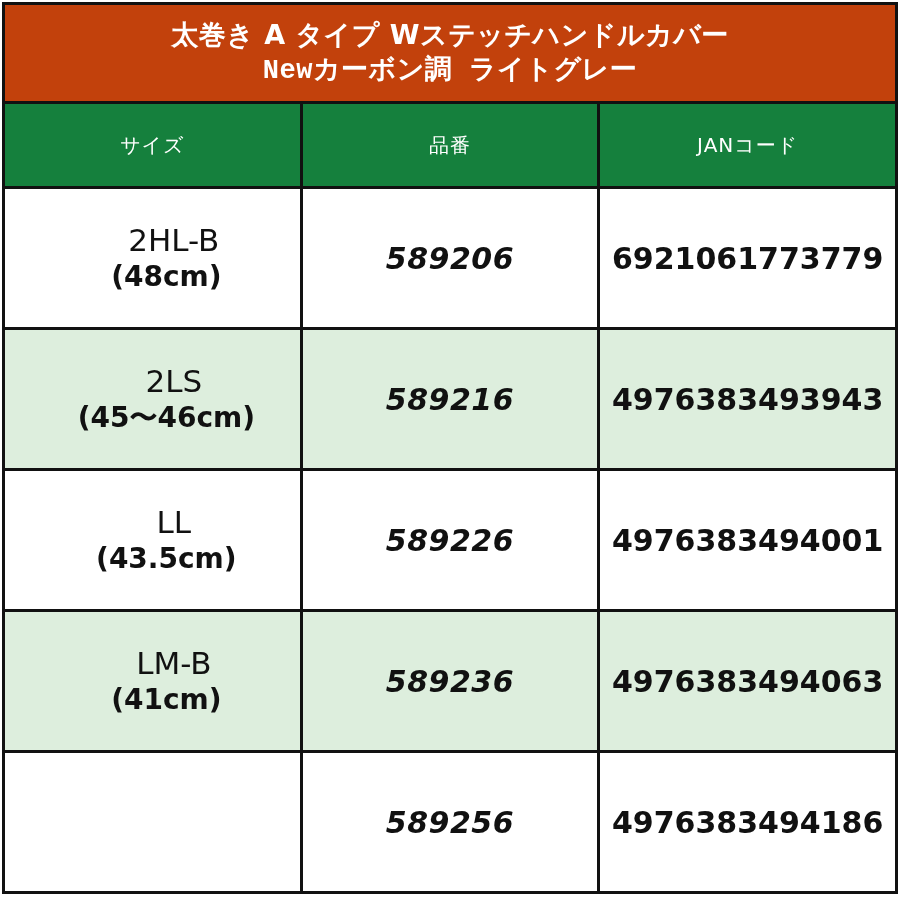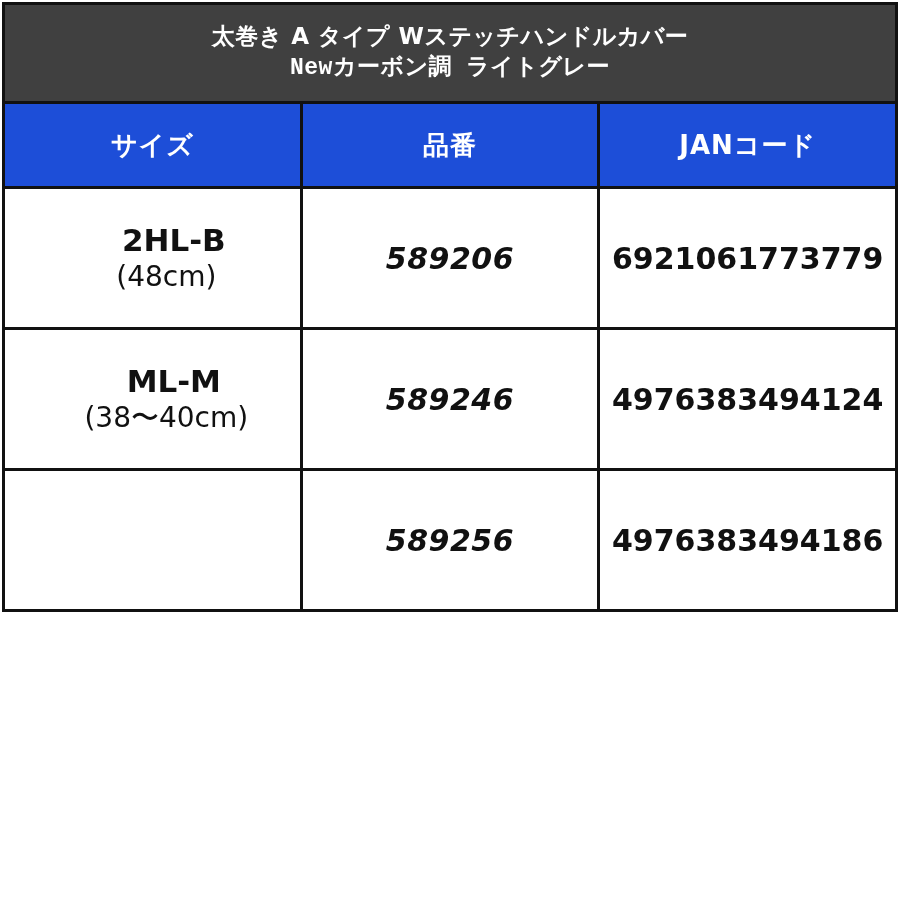--- a/index.html
+++ b/index.html
@@ -28,62 +28,62 @@
     margin: 0 auto;
     table-layout: fixed;
   }
   table.spec td, table.spec th {
     border: 3px solid #111111;
     padding: 0;
     text-align: center;
     vertical-align: middle;
   }
   .title-cell {
-    background: #404040;
+    background: #c2410c;
     color: #ffffff;
     height: 96px;
     padding: 6px 10px;
     line-height: 1.38;
-    font-size: 23px;
+    font-size: 27px;
     font-weight: bold;
     letter-spacing: 0.5px;
   }
   .title-line1 { display: block; }
   .title-line2 { display: block; font-family: Liberation Mono, monospace; }
   .head-cell {
-    background: #1d4ed8;
+    background: #15803d;
     color: #ffffff;
     height: 82px;
-    font-size: 26px;
-    font-weight: bold;
+    font-size: 20px;
+    font-weight: normal;
     letter-spacing: 1px;
   }
   .col-size { width: 300px; }
   .col-code { width: 298px; }
   .col-jan  { width: 298px; }
 
   .row-body td {
     height: 138px;
     font-size: 30px;
     font-weight: bold;
   }
   .row-alt td {
     background: #ddeedd;
   }
   .size-main {
     display: block;
     font-size: 31px;
-    font-weight: bold;
+    font-weight: normal;
     line-height: 1.22;
     margin-left: 43px;
   }
   .size-sub {
     display: block;
     font-size: 28px;
-    font-weight: normal;
+    font-weight: bold;
     line-height: 1.25;
     padding-left: 28px;
   }
   .num {
     font-size: 30px;
     font-weight: bold;
     letter-spacing: 0.5px;
     font-style: italic;
   }
   .jan {
@@ -112,31 +112,47 @@
 
       <tr class="row-body">
         <td class="col-size">
           <span class="size-main">2HL-B</span>
           <span class="size-sub">(48cm)</span>
         </td>
         <td class="col-code num">589206</td>
         <td class="col-jan jan">6921061773779</td>
       </tr>
 
-
-
+      <tr class="row-body row-alt">
+        <td class="col-size">
+          <span class="size-main">2LS</span>
+          <span class="size-sub">(45〜46cm)</span>
+        </td>
+        <td class="col-code num">589216</td>
+        <td class="col-jan jan">4976383493943</td>
+      </tr>
 
       <tr class="row-body">
         <td class="col-size">
-          <span class="size-main">ML-M</span>
-          <span class="size-sub">(38〜40cm)</span>
+          <span class="size-main">LL</span>
+          <span class="size-sub">(43.5cm)</span>
         </td>
-        <td class="col-code num">589246</td>
-        <td class="col-jan jan">4976383494124</td>
+        <td class="col-code num">589226</td>
+        <td class="col-jan jan">4976383494001</td>
       </tr>
+
+      <tr class="row-body row-alt">
+        <td class="col-size">
+          <span class="size-main">LM-B</span>
+          <span class="size-sub">(41cm)</span>
+        </td>
+        <td class="col-code num">589236</td>
+        <td class="col-jan jan">4976383494063</td>
+      </tr>
+
 
       <tr class="row-body">
         <td class="col-size">
           
           
         </td>
         <td class="col-code num">589256</td>
         <td class="col-jan jan">4976383494186</td>
       </tr>
     </tbody>

